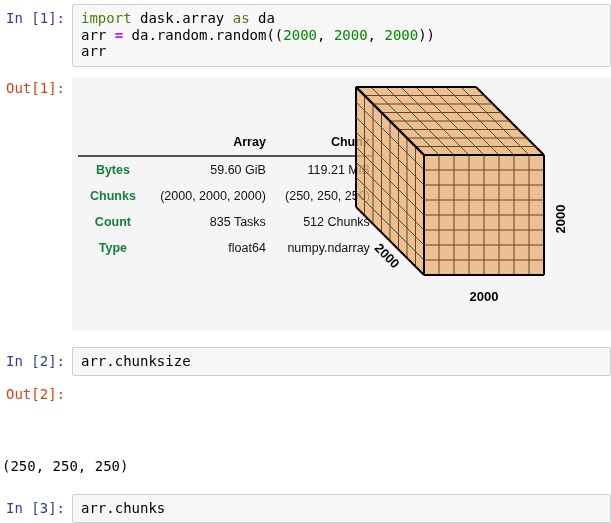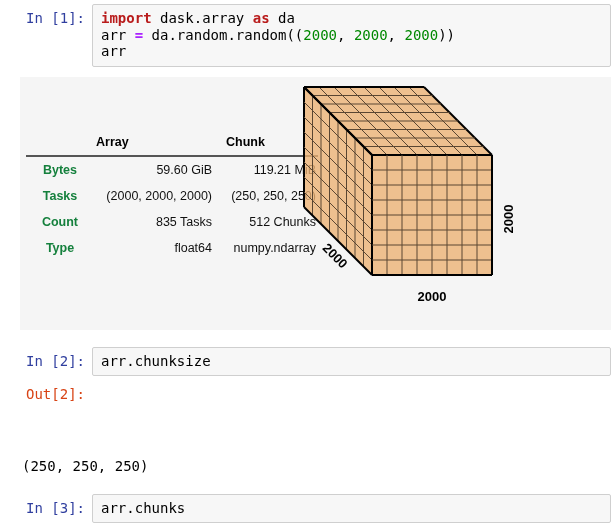--- a/index.html
+++ b/index.html
@@ -1,45 +1,45 @@
 <!DOCTYPE html>
 <html><head>
 <meta charset="utf-8">
 <style>
   html,body{margin:0;padding:0;background:#ffffff;}
   body{width:611px;height:523px;overflow:hidden;
        font-family:"DejaVu Sans Mono","Liberation Mono",monospace;font-size:14px;color:#000;}
-  .row{display:flex;align-items:flex-start;margin-left:20px;}
+  .row{display:flex;align-items:flex-start;}
   .prompt{flex:0 0 72px;width:72px;box-sizing:border-box;text-align:right;padding:6px 7px 0 0;
           font-size:14px;line-height:16.5px;white-space:nowrap;}
   .in-prompt{color:#303F9F;}
   .out-prompt{color:#D84315;}
   .input-area{flex:1;background:#F7F7F7;border:1px solid #CFCFCF;border-radius:2px;
               padding:5px 8px 6px 8px;min-height:16.5px;}
   .code{white-space:pre;font-size:14px;line-height:16.5px;color:#000;}
-  .kw{color:#b91c1c;font-weight:bold;}
+  .kw{color:#4d7c0f;font-weight:normal;}
   .op{color:#AA22FF;font-weight:bold;}
   .num{color:#008800;}
   .out-text{white-space:pre;font-size:14px;line-height:16.5px;margin:0;padding:1px 0 0 2px;
             font-family:"DejaVu Sans Mono","Liberation Mono",monospace;}
   
   #cell1{margin-top:4px;}
   #out1{margin-top:10px;}
   #cell2{margin-top:17px;}
   #out2{margin-top:9px;flex-direction:column;}
   #cell3{margin-top:19px;}
   #out3{margin-top:10px;}
   
   .dask-box{flex:1;position:relative;height:253px;background:#F5F5F5;}
   .dask-table-wrap{position:absolute;left:6px;top:52px;}
   table.dask-table{border-collapse:collapse;font-family:"Liberation Sans",sans-serif;
                    font-size:12.5px;color:#111;}
   table.dask-table thead tr{border-bottom:2px solid #555;}
   table.dask-table th,table.dask-table td{padding:6px 2px 6px 12px;white-space:nowrap;}
-  table.dask-table thead th{font-weight:bold;text-align:left;color:#000;}
+  table.dask-table thead th{font-weight:bold;text-align:right;color:#000;}
   table.dask-table tbody th{font-weight:bold;text-align:center;color:#15803d;min-width:44px;}
   table.dask-table td{text-align:right;}
   td.c-array{min-width:116px;}
   td.c-chunk{min-width:90px;}
   svg.cube{position:absolute;left:274px;top:0px;}
   .cube-label{font-family:"Liberation Sans",sans-serif;font-size:13px;font-weight:bold;fill:#000;}
 </style>
 </head>
 <body>
 
@@ -48,38 +48,39 @@
   <div class="row" id="cell1">
     <div class="prompt in-prompt">In [1]:</div>
     <div class="input-area">
       <div class="code"><span class="kw">import</span><span> dask.array </span><span class="kw">as</span><span> da</span></div>
       <div class="code"><span>arr </span><span class="op">=</span><span> da.random.random((</span><span class="num">2000</span><span>, </span><span class="num">2000</span><span>, </span><span class="num">2000</span><span>))</span></div>
       <div class="code"><span>arr</span></div>
     </div>
   </div>
 
   <div class="row" id="out1">
+    <div class="prompt out-prompt" style="padding-top:3px;">Out[1]:</div>
     <div class="dask-box">
       <div class="dask-table-wrap">
         <table class="dask-table">
           <thead>
             <tr>
               <th></th>
               <th>Array</th>
               <th>Chunk</th>
             </tr>
           </thead>
           <tbody>
             <tr>
               <th>Bytes</th>
               <td class="c-array">59.60 GiB</td>
               <td class="c-chunk">119.21 MiB</td>
             </tr>
             <tr>
-              <th>Tasks</th>
+              <th>Chunks</th>
               <td class="c-array">(2000, 2000, 2000)</td>
               <td class="c-chunk">(250, 250, 250)</td>
             </tr>
             <tr>
               <th>Count</th>
               <td class="c-array">835 Tasks</td>
               <td class="c-chunk">512 Chunks</td>
             </tr>
             <tr>
               <th>Type</th>

